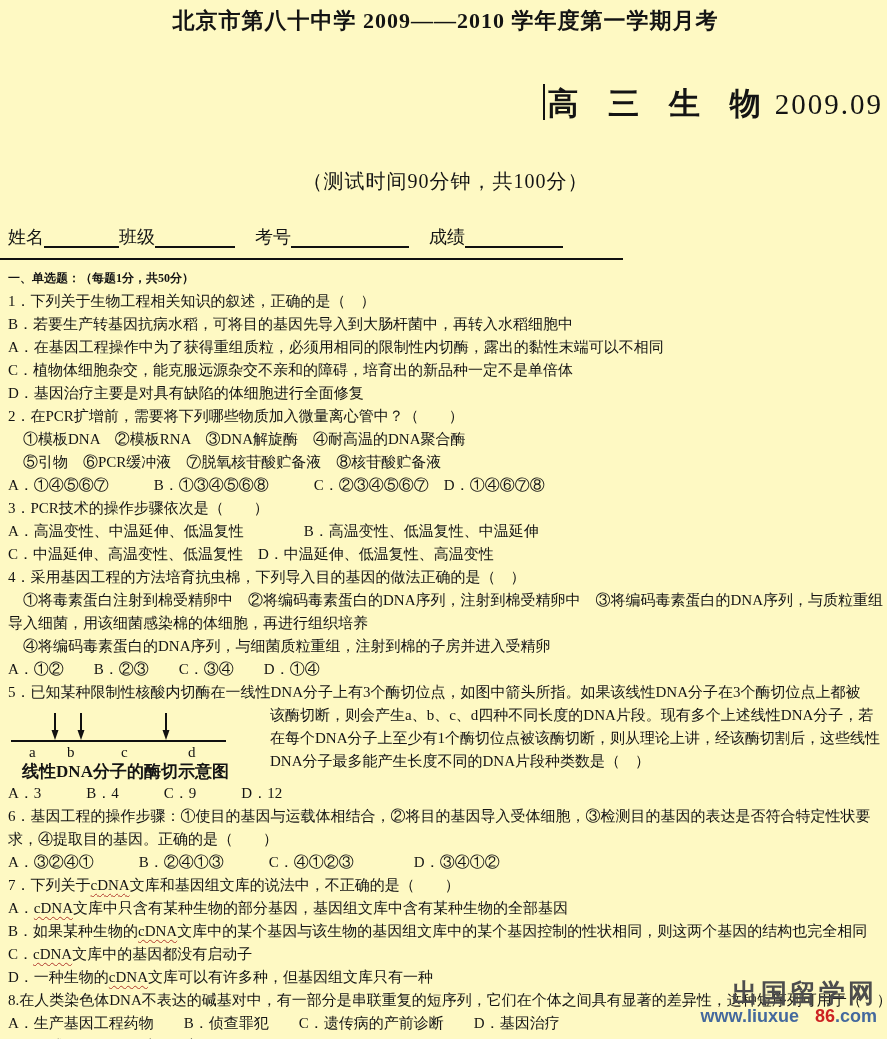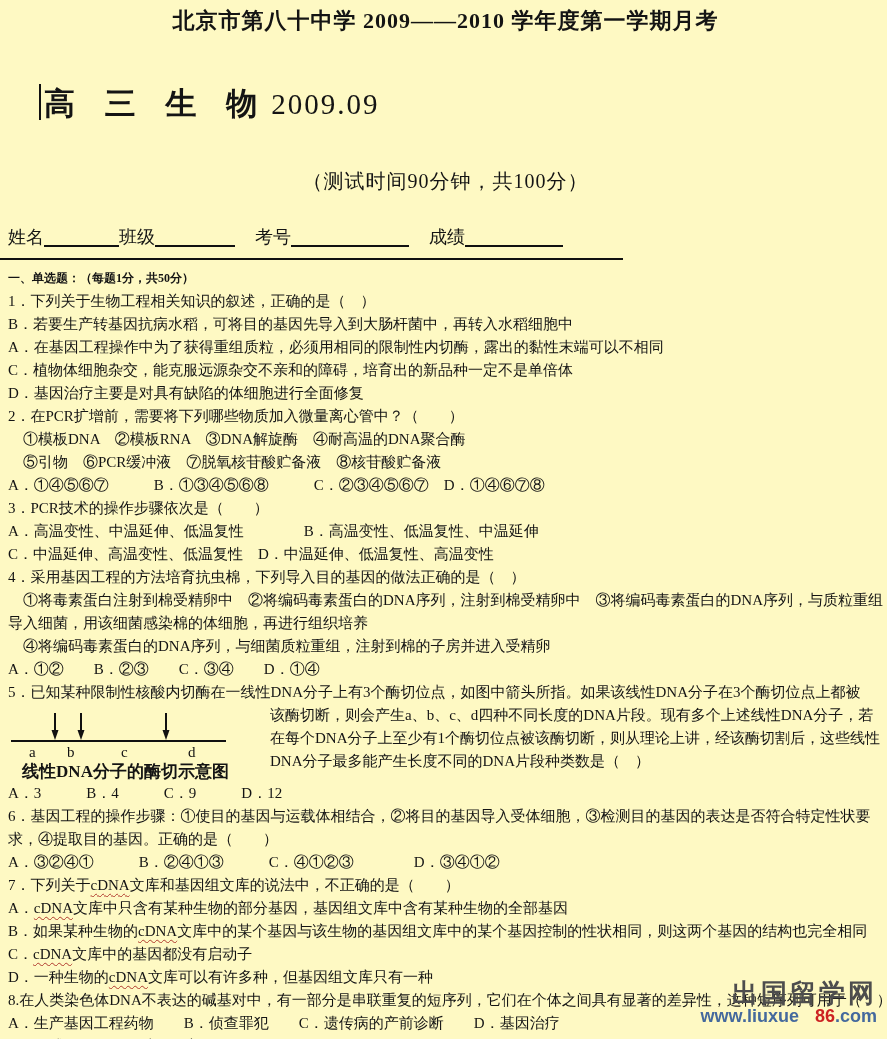--- a/index.html
+++ b/index.html
@@ -17,21 +17,21 @@
   .title{
     margin-top:6px;
     text-align:center;
     font-size:22px;
     font-weight:bold;
     letter-spacing:1px;
     white-space:pre;
   }
   .subtitle{
     margin-top:8px;
-    text-align:left;
+    text-align:right;
     font-size:31px;
     line-height:40px;
     white-space:pre;
   }
   .caret{
     display:inline-block;
     width:2px;height:36px;
     background:#111;
     vertical-align:-6px;
     margin-right:3px;
@@ -41,21 +41,21 @@
   .info{
     margin-top:4px;
     text-align:center;
     font-size:20px;
     letter-spacing:1px;
   }
   
   .form-row{
     margin-top:30px;
     display:flex;
-    align-items:flex-start;
+    align-items:center;
     font-size:18px;
     height:24px;
   }
   .blank{
     display:inline-block;
     border-bottom:2px solid #111;
     height:20px;
   }
   .w75{width:75px;}
   .w80{width:80px;}

